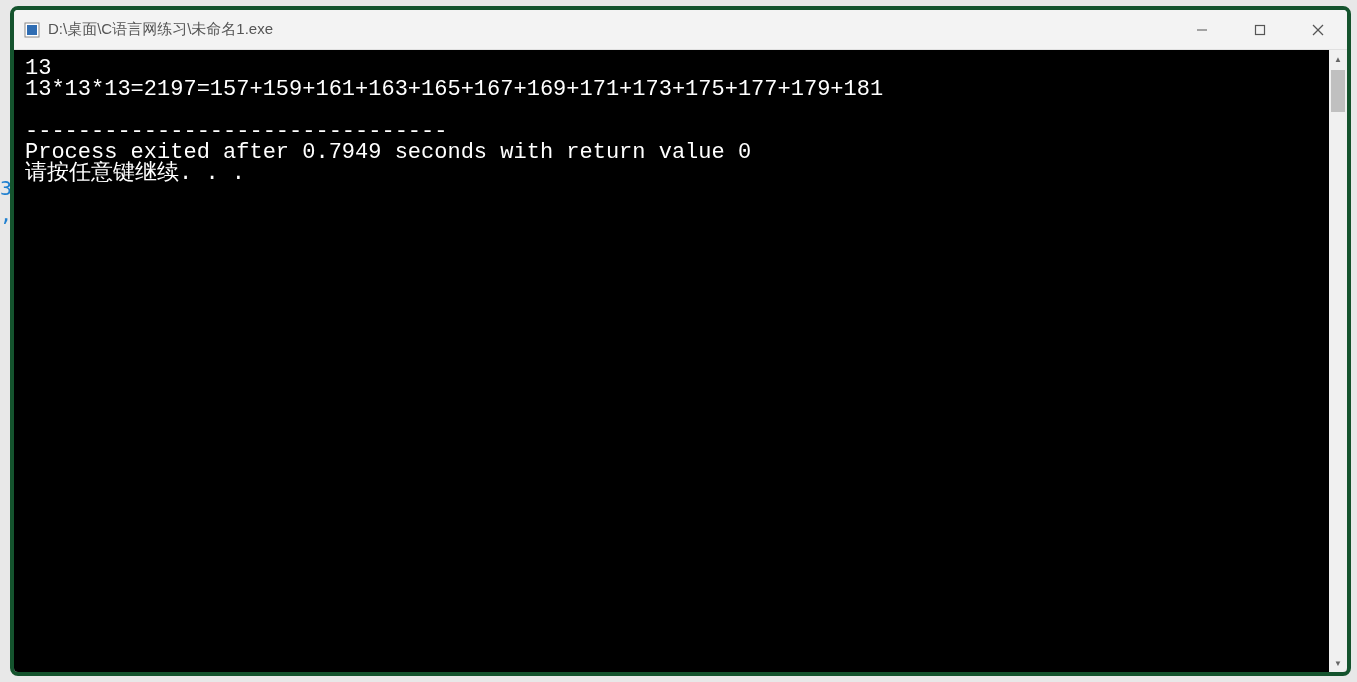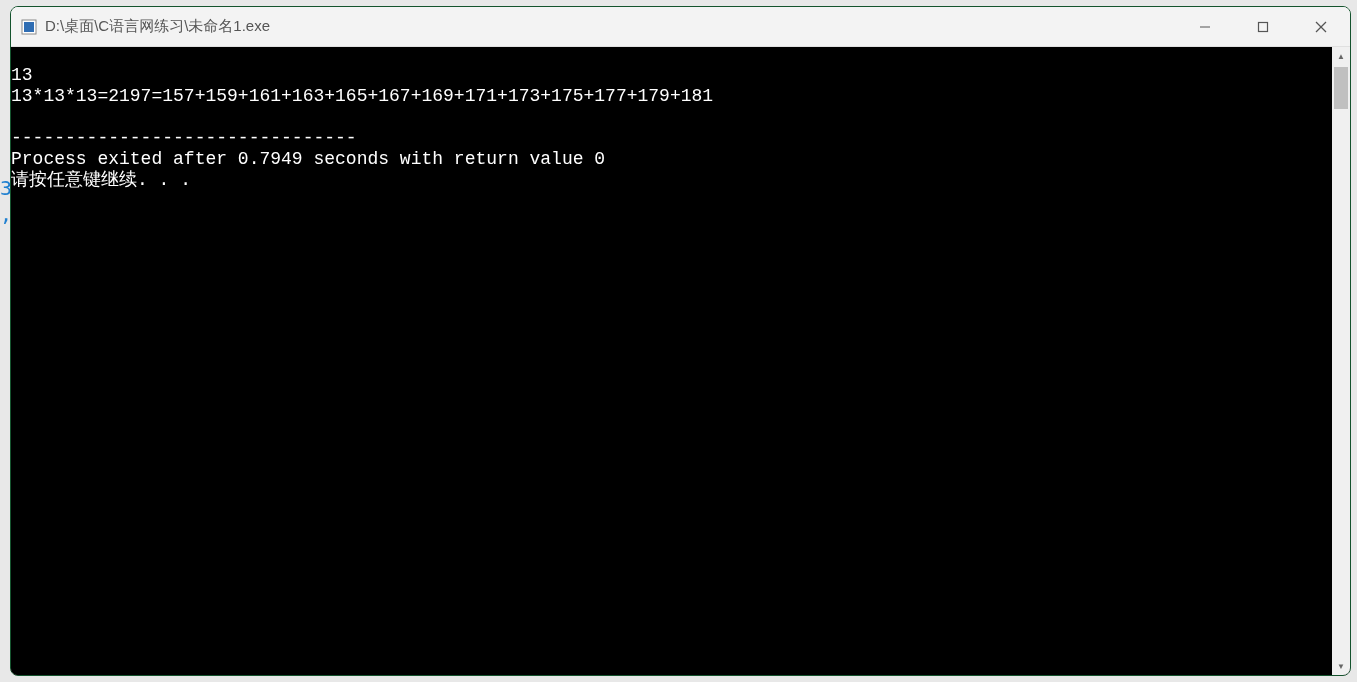--- a/index.html
+++ b/index.html
@@ -25,21 +25,21 @@
       line-height: 1.3;
       z-index: 0;
     }
     .window {
       position: absolute;
       left: 10px;
       top: 6px;
       width: 1341px;
       height: 670px;
       background: #ffffff;
-      border: 1px solid #14532d;
+      border: 4px solid #14532d;
       border-radius: 8px;
       display: flex;
       flex-direction: column;
       overflow: hidden;
       z-index: 1;
     }
     .titlebar {
       height: 40px;
       background: #f3f3f3;
       display: flex;
@@ -91,25 +91,26 @@
       flex: 1;
       display: flex;
       background: #000000;
       position: relative;
     }
     .console {
       flex: 1;
       background: #000000;
       color: #ffffff;
       font-family: "NSimSun", "SimSun", Consolas, "Courier New", monospace;
-      font-size: 18px;
+      font-size: 22px;
       line-height: 21px;
-      padding: 18px 0 0 0;
+      padding: 8px 0 0 0;
       white-space: pre;
       overflow: hidden;
+      margin-left: 11px;
     }
     .scrollbar {
       width: 18px;
       background: #f0f0f0;
       position: relative;
       flex-shrink: 0;
     }
     .scroll-thumb {
       position: absolute;
       top: 20px;

